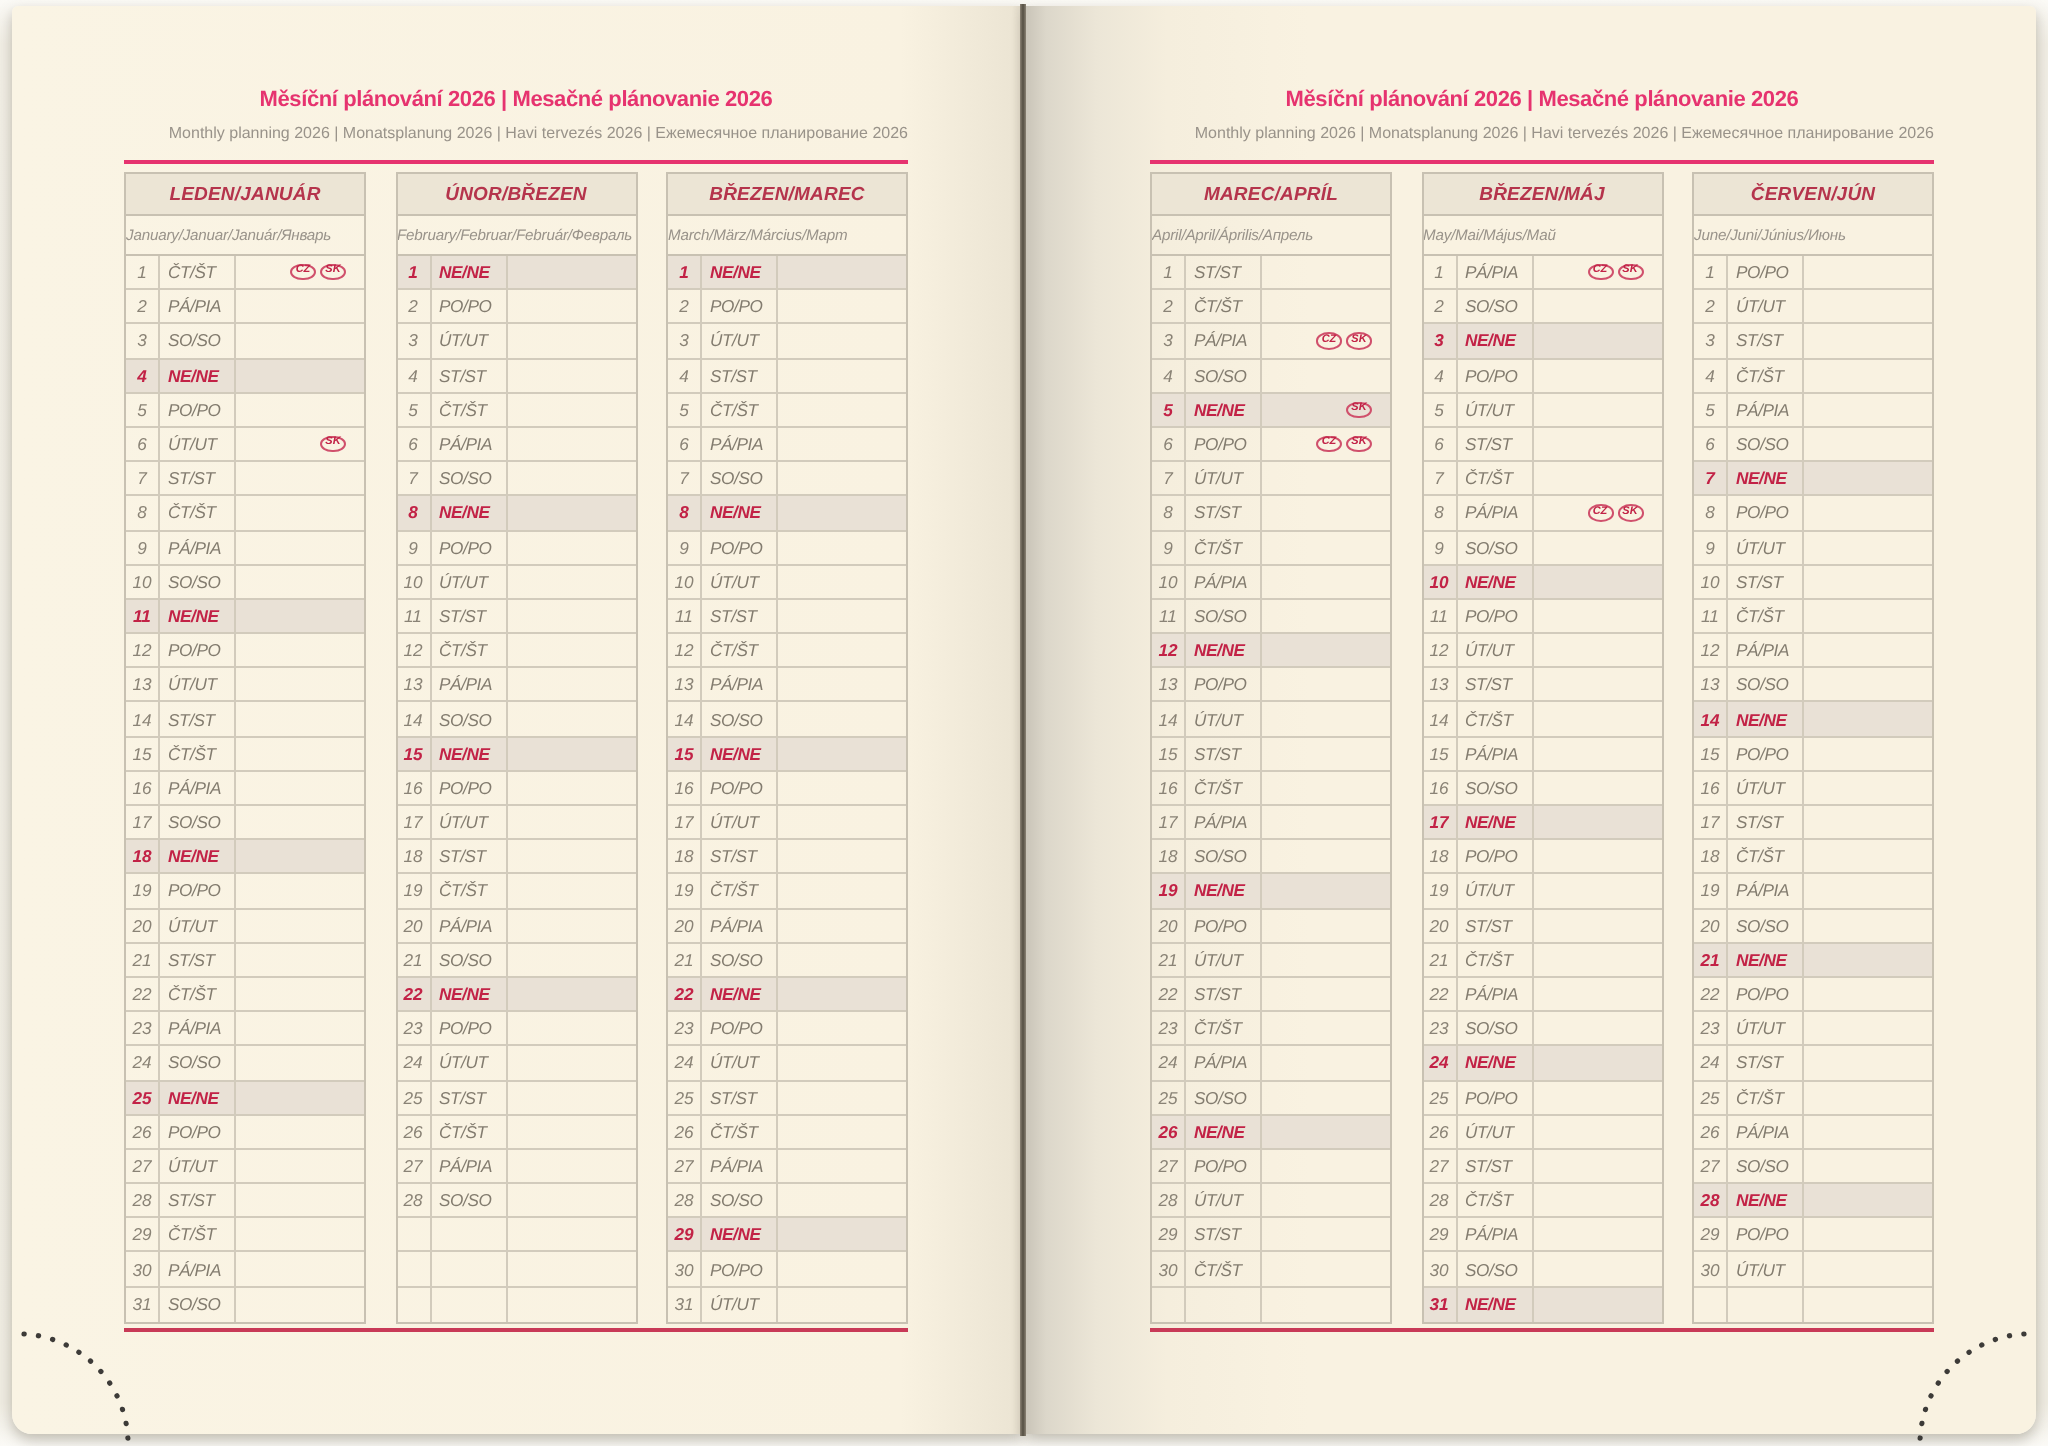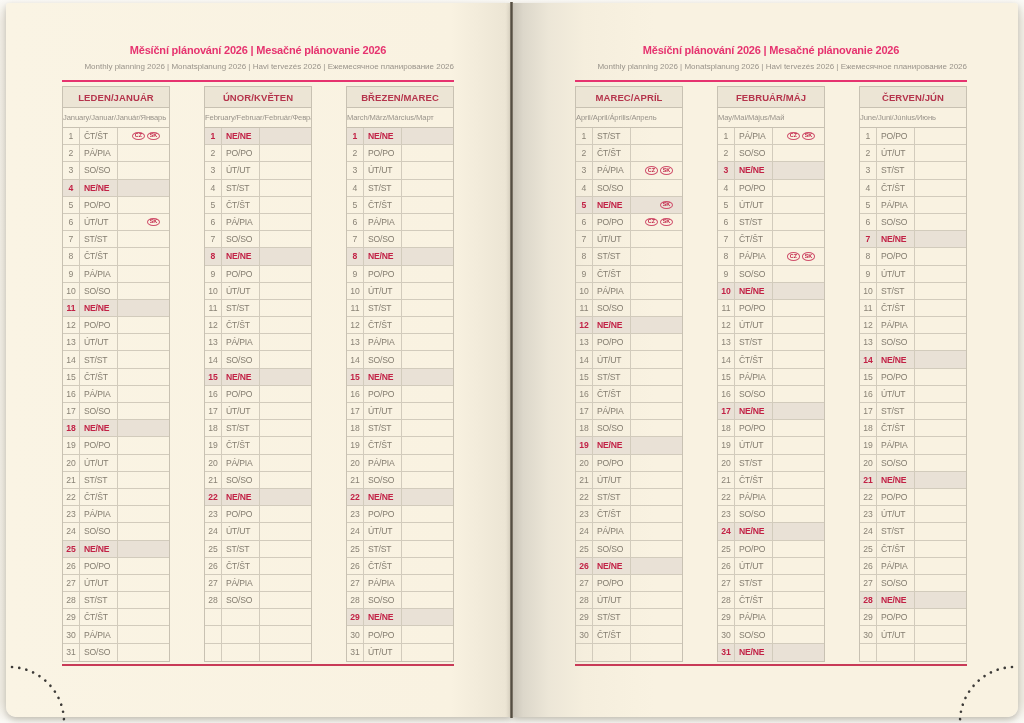--- a/index.html
+++ b/index.html
@@ -50,22 +50,22 @@
     text-align:center;color:var(--accent);
     font-size:11px;font-weight:bold;letter-spacing:-.2px;line-height:22px;
   }
   .page-subtitle{
     text-align:right;color:var(--subtle);
     font-size:8px;line-height:12px;margin-top:0;letter-spacing:0;
   }
   .title-rule{height:2px;background:var(--accent);margin-top:7px}
   .months{display:flex;justify-content:space-between;margin-top:4px}
   .month{
-    width:108px;border:1px solid var(--border);
-    display:flex;flex-direction:column;
+    width:121px;border:1px solid var(--border);
+    display:flex;flex-direction:column;font-style:italic;
   }
   .month-title-cell{
     height:21px;line-height:21px;text-align:center;
     background:var(--hdr-bg);border-bottom:1px solid var(--border);
     color:var(--month-red);font-size:9.5px;font-weight:bold;letter-spacing:.1px;
   }
   .month-lang{
     height:20px;line-height:20px;text-align:left;
     border-bottom:1px solid var(--border);
     color:var(--subtle);font-size:7.6px;letter-spacing:-.1px;
@@ -261,21 +261,21 @@
               <div class="cell c-day">PÁ/PIA</div>
               <div class="cell c-note"></div>
             </div>
             <div class="drow">
               <div class="cell c-num">31</div>
               <div class="cell c-day">SO/SO</div>
               <div class="cell c-note"></div>
             </div>
           </div>
           <div class="month">
-            <div class="month-title-cell">ÚNOR/KVĚTEN</div>
+            <div class="month-title-cell">ÚNOR/BŘEZEN</div>
             <div class="month-lang">February/Februar/Február/Февраль</div>
             <div class="drow sun">
               <div class="cell c-num">1</div>
               <div class="cell c-day">NE/NE</div>
               <div class="cell c-note"></div>
             </div>
             <div class="drow">
               <div class="cell c-num">2</div>
               <div class="cell c-day">PO/PO</div>
               <div class="cell c-note"></div>
@@ -759,21 +759,21 @@
               <div class="cell c-day">ČT/ŠT</div>
               <div class="cell c-note"></div>
             </div>
             <div class="drow">
               <div class="cell c-num"></div>
               <div class="cell c-day"></div>
               <div class="cell c-note"></div>
             </div>
           </div>
           <div class="month">
-            <div class="month-title-cell">FEBRUÁR/MÁJ</div>
+            <div class="month-title-cell">BŘEZEN/MÁJ</div>
             <div class="month-lang">May/Mai/Május/Май</div>
             <div class="drow">
               <div class="cell c-num">1</div>
               <div class="cell c-day">PÁ/PIA</div>
               <div class="cell c-note">
                 <span class="flag">CZ</span>
                 <span class="flag">SK</span>
               </div>
             </div>
             <div class="drow">

